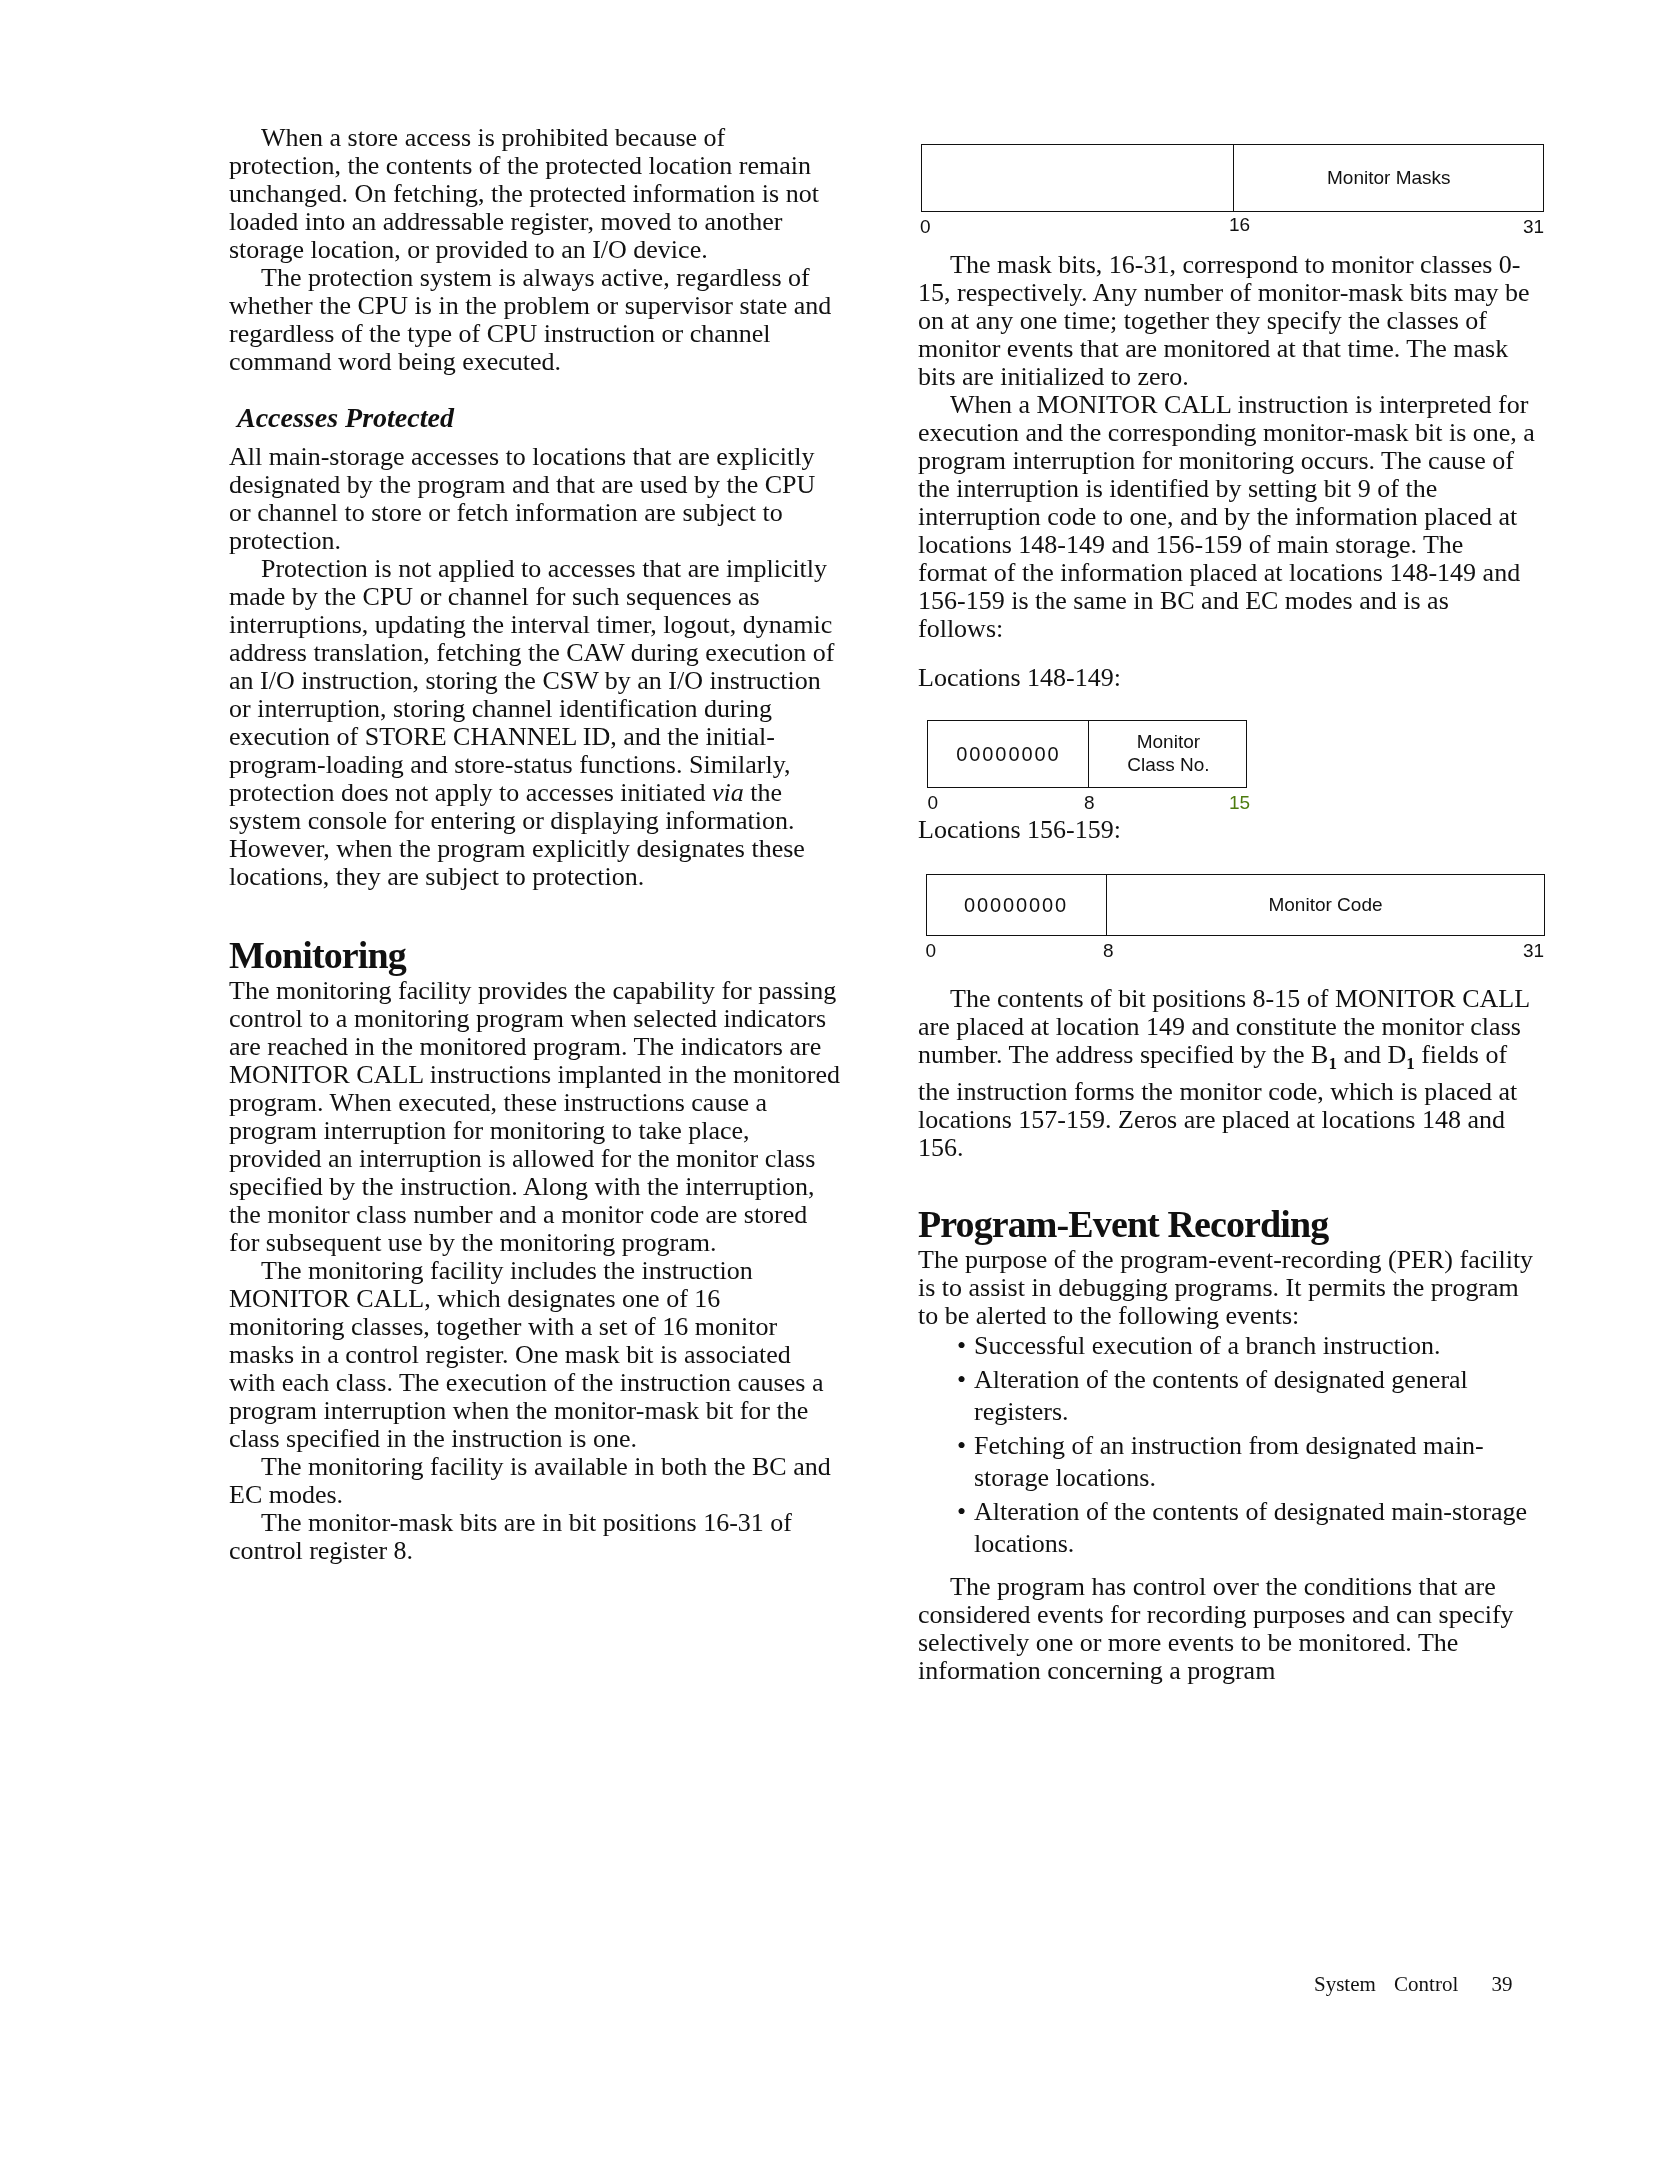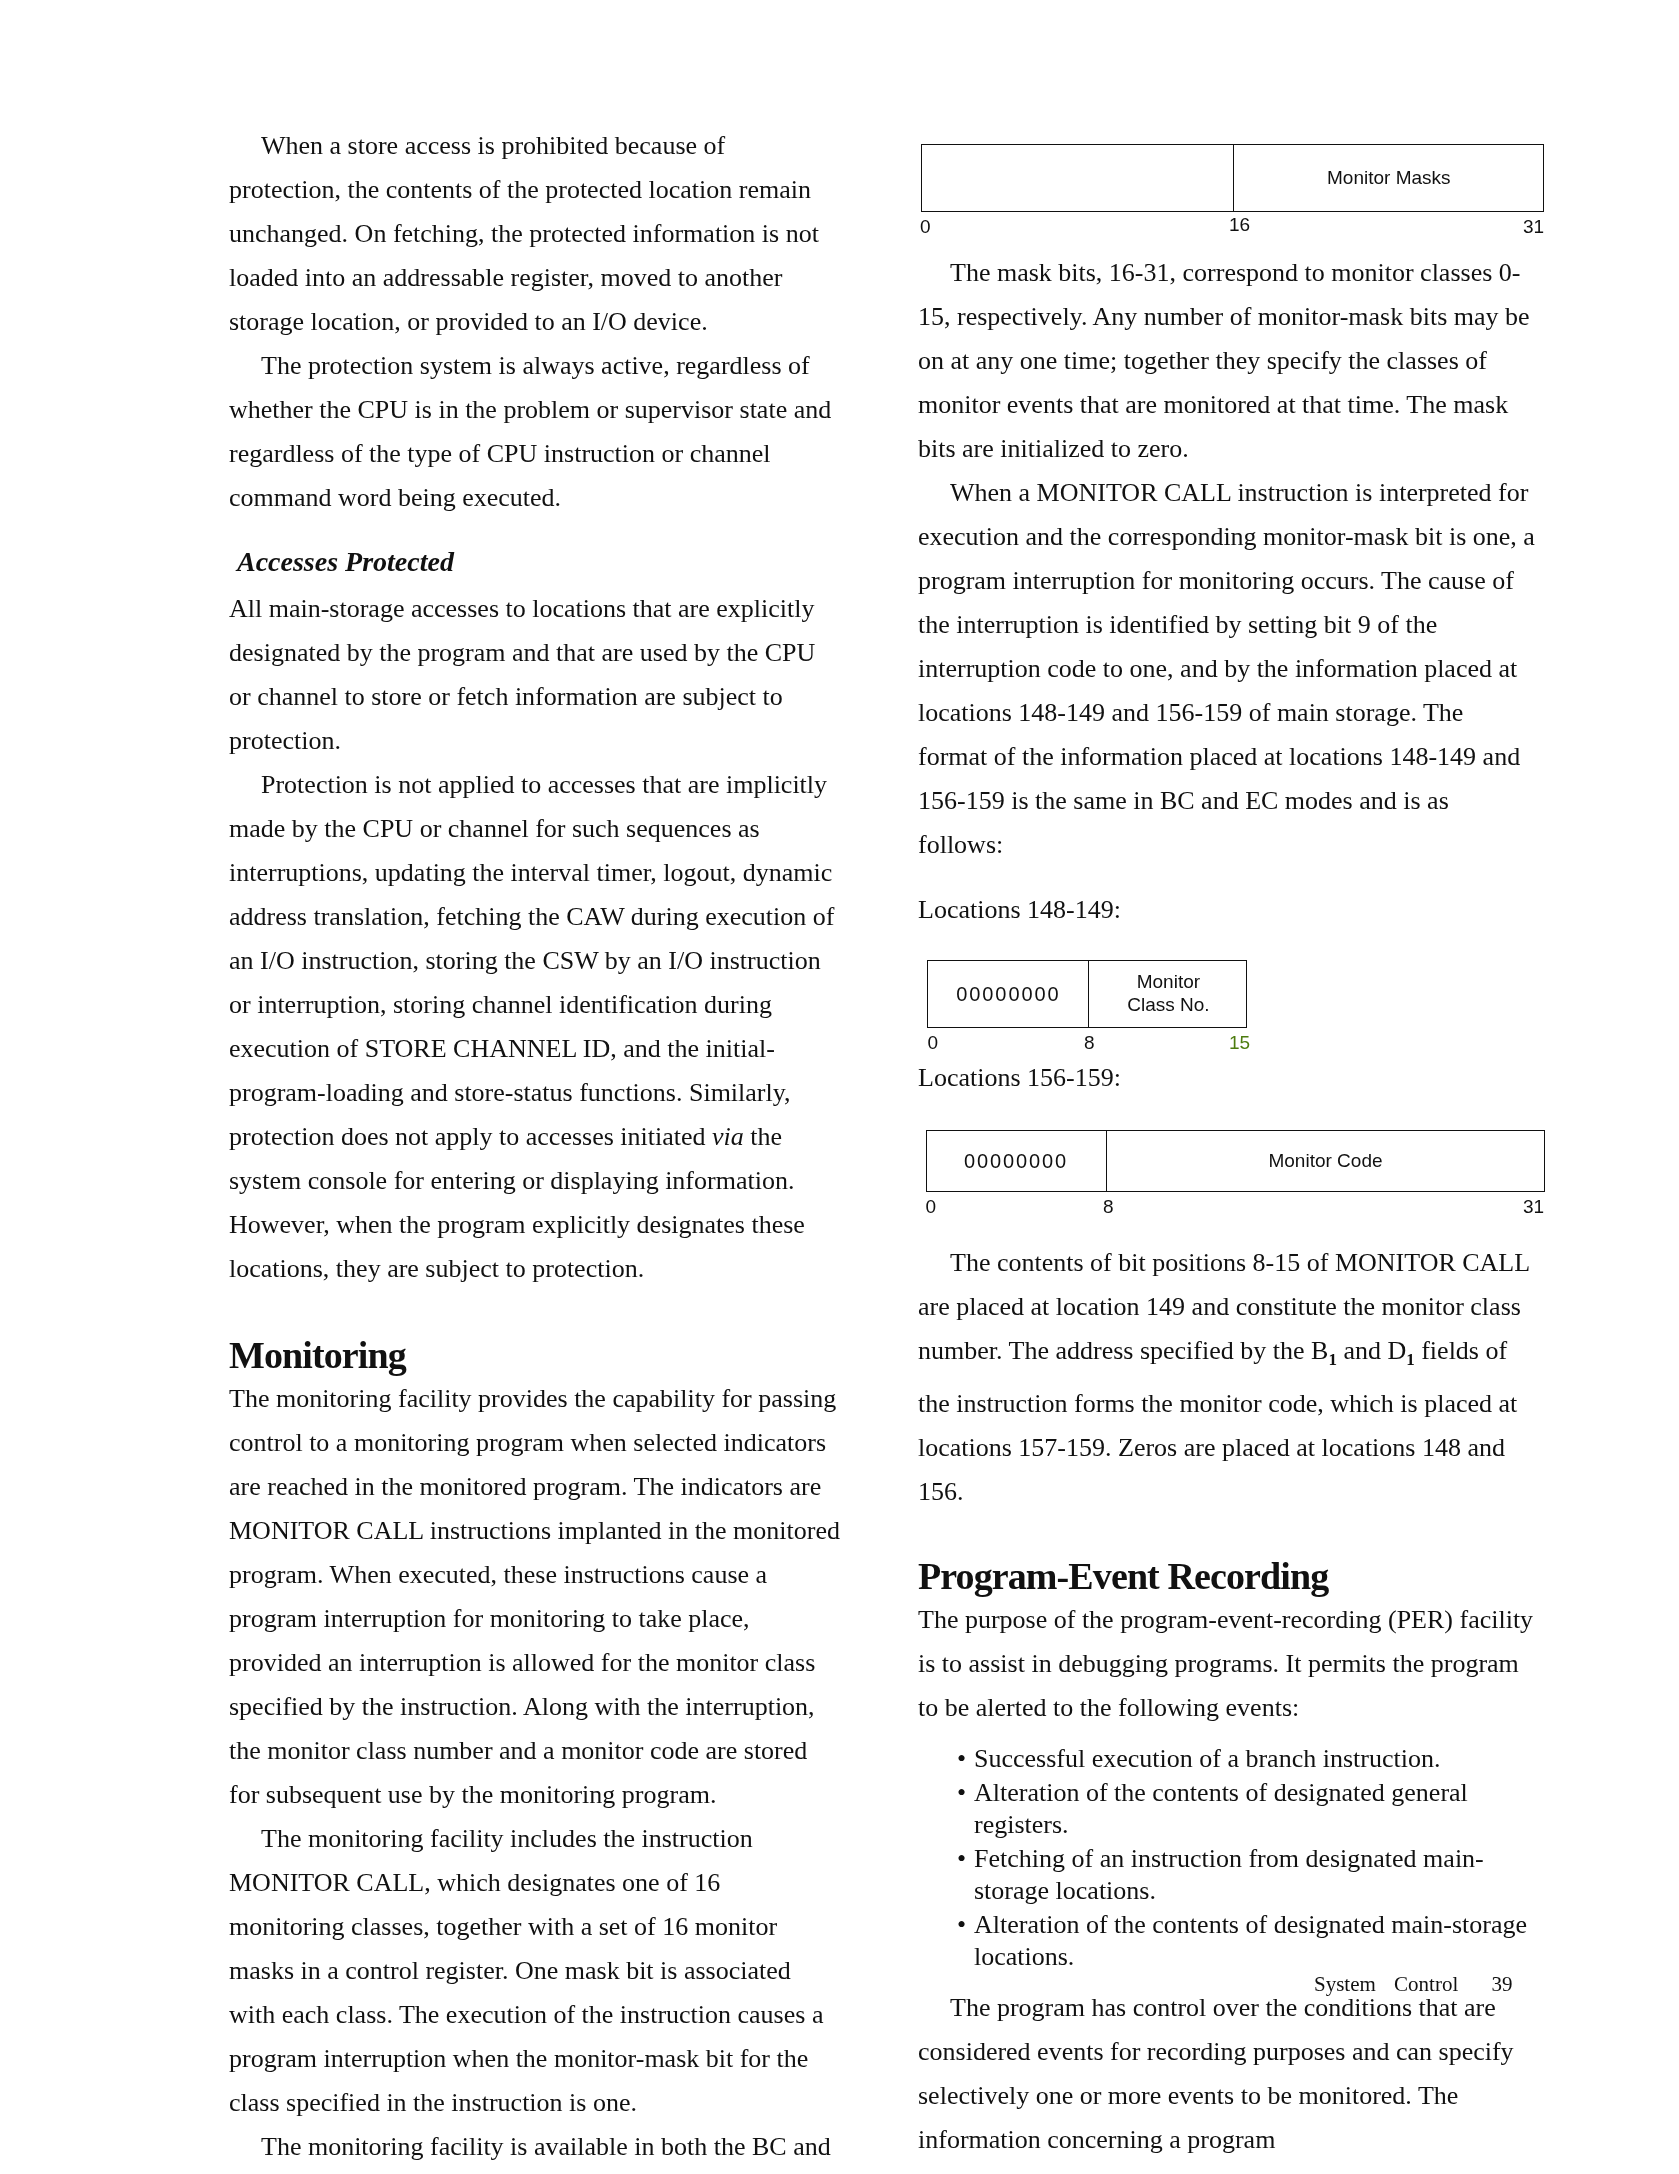--- a/index.html
+++ b/index.html
@@ -1,21 +1,21 @@
 <!DOCTYPE html>
 <html style="font-size:15px"><head>
 <meta charset="utf-8">
 <style>
   html, body { margin: 0; padding: 0; background: #ffffff; }
   body { width: 1680px; height: 2174px; position: relative; overflow: hidden;
          font-family: "Liberation Serif", "DejaVu Serif", serif; color: #111; }
   .col { position: absolute; }
   .left { left: 229px; top: 124px; width: 612px; }
   .right { left: 918px; top: 124px; width: 621px; }
-  .p { font-size: 26px; line-height: 44px; margin: 0; }
+  .p { font-size: 26px; line-height: 28px; margin: 0; }
   .indent { text-indent: 32px; }
   .h-ital { font-size: 28px; font-weight: bold; font-style: italic; line-height: 34px; margin: 8px; }
   .h-big { font-size: 38px; font-weight: bold; letter-spacing: -0.9px; line-height: 43px; margin: 0; }
   .reg-box { position: absolute; border: 1.9px solid #111; box-sizing: border-box; }
   .reg-field { position: absolute; top: 0; bottom: 0; display: flex; align-items: center; justify-content: center;
                font-family: "Liberation Sans", "DejaVu Sans", sans-serif; font-size: 19px; text-align: center; line-height: 22.6px; }
   .reg-div { position: absolute; top: 0; bottom: 0; width: 0; border-left: 1.9px solid #111; }
   .bitlbl { position: absolute; font-family: "Liberation Sans", "DejaVu Sans", sans-serif; font-size: 19px; }
   ul.bullets { list-style: none; margin: 0; padding: 0; }
   ul.bullets li { font-size: 26px; line-height: 32px; padding-left: 56px; text-indent: -17px; margin-bottom: 1.9px; }
@@ -82,21 +82,21 @@
     <span class="bitlbl" style="left:7.5px; top:66px;">0</span>
     <span class="bitlbl" style="left:185px; top:66px;">8</span>
     <span class="bitlbl" style="left:605px; top:66px;">31</span>
   </div>
 
   <p class="p indent" style="margin-top:17px;"><span>The contents of bit positions 8-15 of MONITOR CALL are placed at location 149 and constitute the monitor class number. The address specified by the </span><span>B</span><sub style="font-size:17px;font-weight:bold;">1</sub><span> and </span><span>D</span><sub style="font-size:17px;font-weight:bold;">1</sub><span> fields of the instruction forms the monitor code, which is placed at locations 157-159.  Zeros are placed at locations 148 and 156.</span></p>
 
   <h2 class="h-big" style="margin-top:41px;">Program-Event Recording</h2>
   <p class="p">The purpose of the program-event-recording (PER) facility is to assist in debugging programs. It permits the program to be alerted to the following events:</p>
 
-  <ul class="bullets" style="margin-top:13px;">
+  <ul class="bullets" style="">
     <li><span class="dot">•</span><span>Successful execution of a branch instruction.</span></li>
     <li><span class="dot">•</span><span>Alteration of the contents of designated general registers.</span></li>
     <li><span class="dot">•</span><span>Fetching of an instruction from designated main-storage locations.</span></li>
     <li><span class="dot">•</span><span>Alteration of the contents of designated main-storage locations.</span></li>
   </ul>
 
   <p class="p indent" style="margin-top:13px;">The program has control over the conditions that are considered events for recording purposes and can specify selectively one or more events to be monitored.  The information concerning a program</p>
 </div>
 
 <div class="footer">

